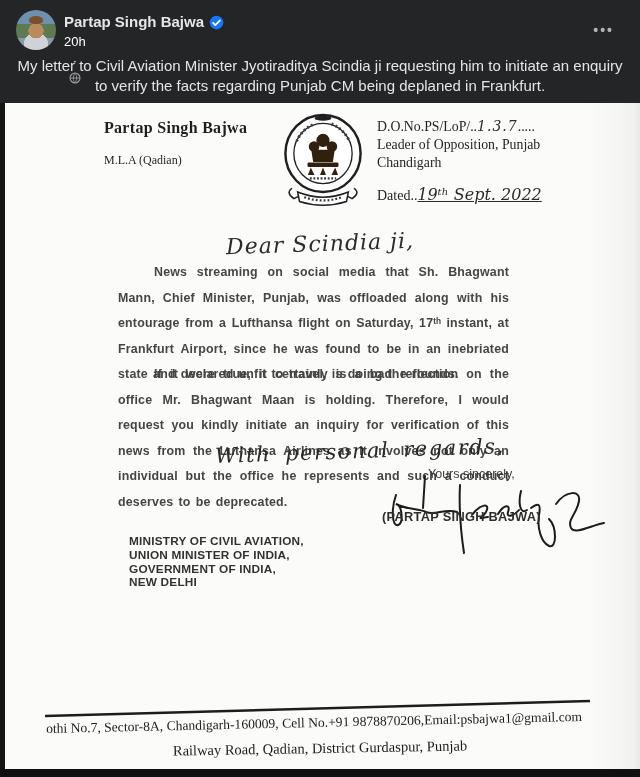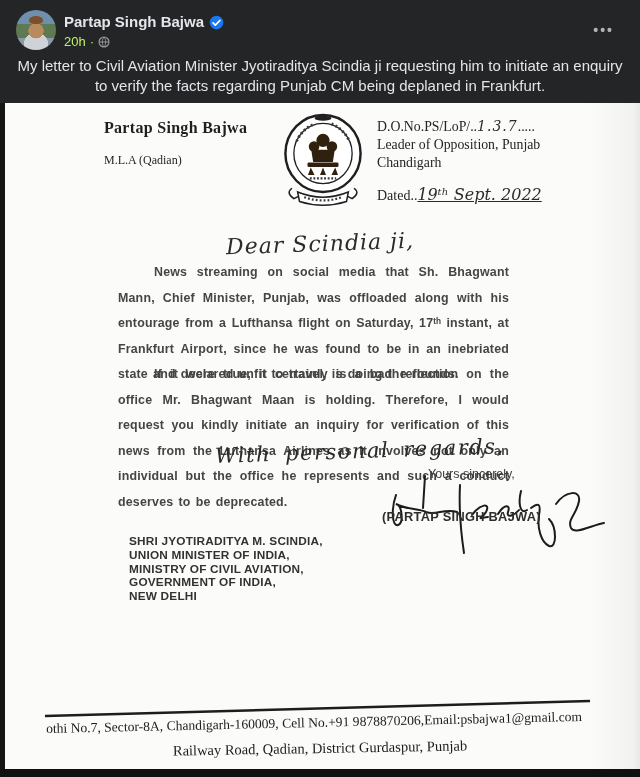--- a/index.html
+++ b/index.html
@@ -10,21 +10,21 @@
   .avatar{position:absolute;left:16px;top:10px;width:40px;height:40px;border-radius:50%;
     background:
       radial-gradient(circle at 50% 52%, #b98a5e 0 26%, transparent 27%),
       radial-gradient(circle at 50% 86%, #cfd3d8 0 30%, transparent 31%),
       linear-gradient(180deg,#6f8fae 0 35%, #5d7a52 35% 70%, #8a9aa8 70%);
     overflow:hidden;cursor:pointer;}
   .avatar::after{content:"";position:absolute;left:13px;top:6px;width:14px;height:8px;border-radius:50% 50% 40% 40%;background:#7d4e2a;}
   .name-row{position:absolute;left:64px;top:13px;display:flex;align-items:center;gap:5px;}
   .author{color:#e4e6eb;font-weight:bold;font-size:15px;line-height:18px;cursor:pointer;}
   .badge{width:15px;height:15px;flex:0 0 auto;}
-  .meta-row{position:absolute;left:64px;top:34px;display:flex;align-items:center;gap:4px;color:#bef264;font-size:13px;}
+  .meta-row{position:absolute;left:64px;top:34px;display:flex;align-items:center;gap:4px;color:#ffffff;font-size:13px;flex-direction:column;}
   .globe{width:12px;height:12px;opacity:.85;}
   .more-btn{position:absolute;right:22px;top:18px;color:#b0b3b8;font-size:14px;letter-spacing:2px;font-weight:bold;cursor:pointer;padding:4px;}
   .post-text{position:absolute;left:16px;top:56px;width:608px;color:#e2e4e9;font-size:15px;line-height:19.5px;text-align:center;}
 
   
   .letter{position:absolute;left:0;top:103px;width:640px;height:674px;background:linear-gradient(90deg,#fbfbfa 0 92%,#f1f1ef 99%,#e7e7e5 100%);cursor:pointer;}
   .letter::before{content:"";position:absolute;left:0;top:0;width:5px;height:100%;background:#151515;}
   .serif{font-family:"Liberation Serif","DejaVu Serif",serif;}
   .hand{font-family:"DejaVu Serif",serif;font-style:italic;color:#2b2b2b;}
 
@@ -141,23 +141,22 @@
       <path d="M104,40 C112,29 123,27 118,37 C114,44 107,44 120,42"></path>
       <path d="M130,39 C136,29 143,29 140,37 C138,44 147,40 151,35"></path>
       <path d="M153,16 C150,28 152,40 159,35"></path>
       <path d="M163,33 C171,27 173,29 171,40 C169,53 173,67 181,71 C189,74 189,52 181,44"></path>
       <path d="M188,29 C198,15 213,15 211,26 C209,39 199,44 203,53 C207,60 224,50 236,48"></path>
     </svg>
 
     <div class="signatory">(PARTAP SINGH BAJWA)</div>
 
     <div class="addressee">
-      <div>SHRI JYOTIRADITYA M. SCINDIA,</div>
+      <div>MINISTRY OF CIVIL AVIATION,</div>
       <div>UNION MINISTER OF INDIA,</div>
-      <div>MINISTRY OF CIVIL AVIATION,</div>
       <div>GOVERNMENT OF INDIA,</div>
       <div>NEW DELHI</div>
     </div>
 
     <svg class="footer-rule" viewBox="0 0 640 22">
       <path d="M45,19 L590,4" stroke="#1d1d1d" stroke-width="2.4" fill="none"></path>
     </svg>
     <div class="footer-line1 serif">othi No.7, Sector-8A, Chandigarh-160009, Cell No.+91 9878870206,Email:psbajwa1@gmail.com</div>
     <div class="footer-line2 serif">Railway Road, Qadian, District Gurdaspur, Punjab</div>
 

